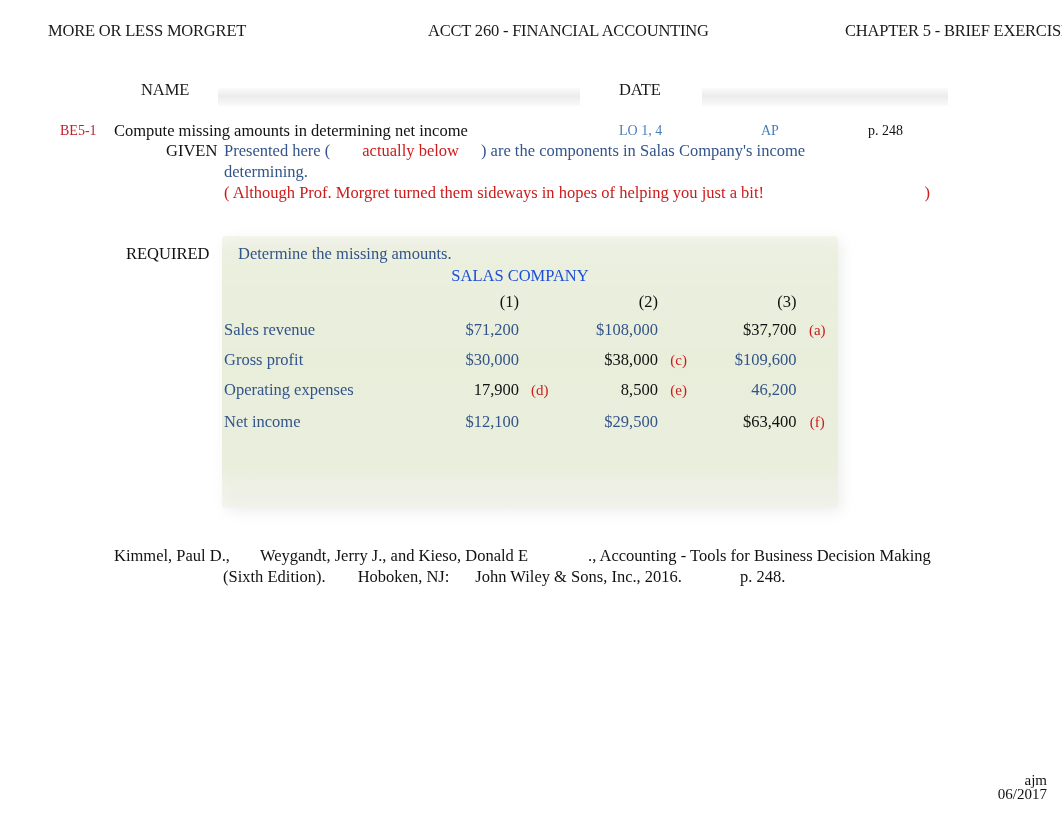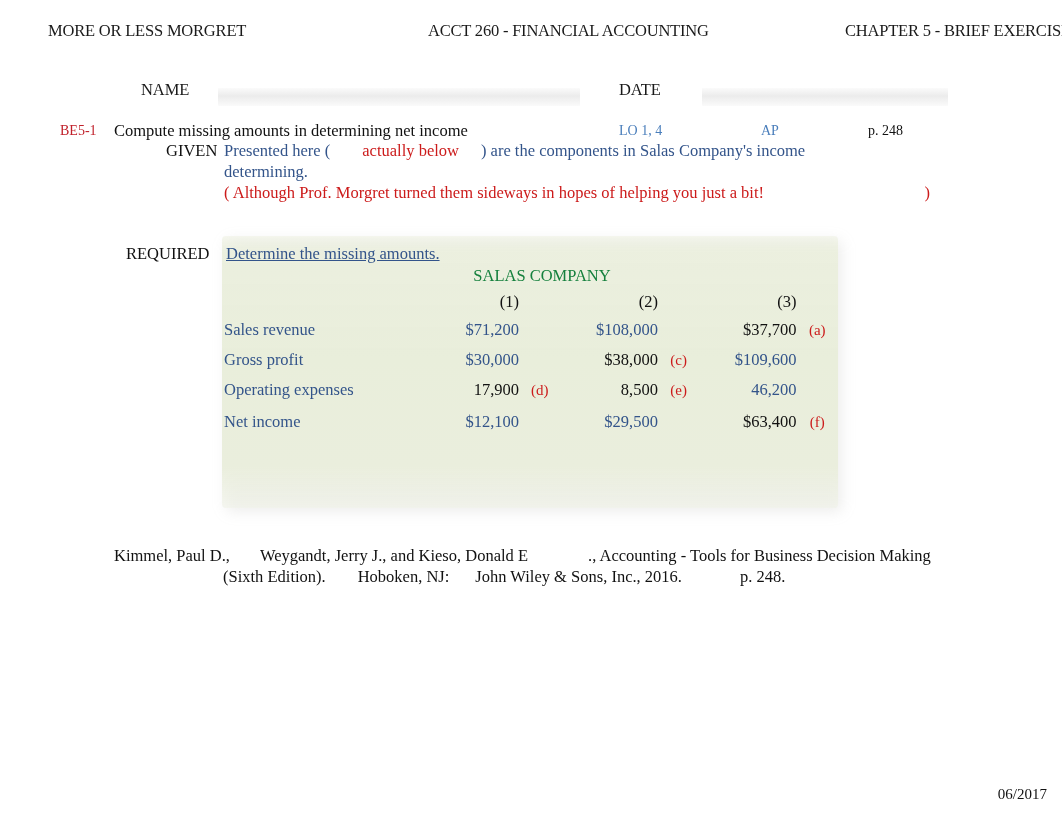--- a/index.html
+++ b/index.html
@@ -218,37 +218,35 @@
   .table-content {
     position: absolute;
     left: 222px;
     top: 236px;
     width: 616px;
     height: 272px;
   }
 
   .req-text {
     position: absolute;
-    left: 4px;
+    left: 16px;
     top: 8px;
     font-size: 16.5px;
     color: #33548a;
     white-space: nowrap;
-    text-decoration: underline;
   }
   .company-title {
     position: absolute;
     left: 0;
     top: 30px;
     width: 596px;
     text-align: center;
     font-size: 16.5px;
-    color: #15803d;
-    white-space: nowrap;
-    margin-left: 22px;
+    color: #1d4ed8;
+    white-space: nowrap;
   }
 
   .tbl {
     position: absolute;
     left: 0;
     top: 53px;
     width: 616px;
     border-collapse: collapse;
   }
   .tbl td {
@@ -430,15 +428,16 @@
     </table>
   </div>
 
   <div class="cite-line1">
     <span>Kimmel, Paul D.,</span><span class="cite-gap-a"></span><span>Weygandt, Jerry J., and Kieso, Donald E</span><span class="cite-gap-b"></span><span>., Accounting - Tools for Business Decision Making</span>
   </div>
   <div class="cite-line2">
     <span>(Sixth Edition).</span><span class="cite-gap-c"></span><span>Hoboken, NJ:</span><span class="cite-gap-d"></span><span>John Wiley &amp; Sons, Inc., 2016.</span><span class="cite-gap-e"></span><span>p. 248.</span>
   </div>
 
+  <div class="sig-initials">ajm</div>
   <div class="sig-date">06/2017</div>
 
 </div>
 
 </body></html>

